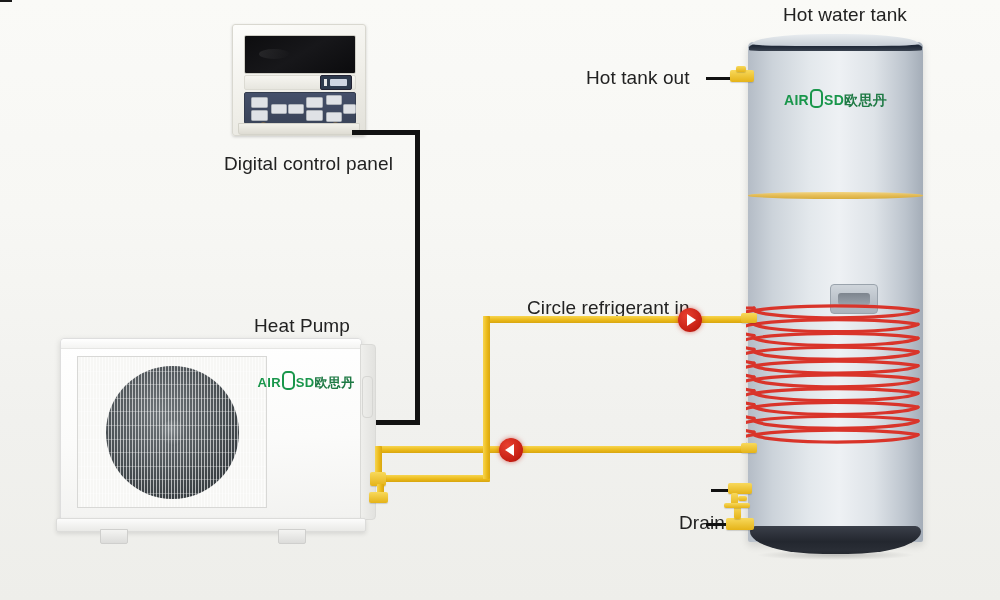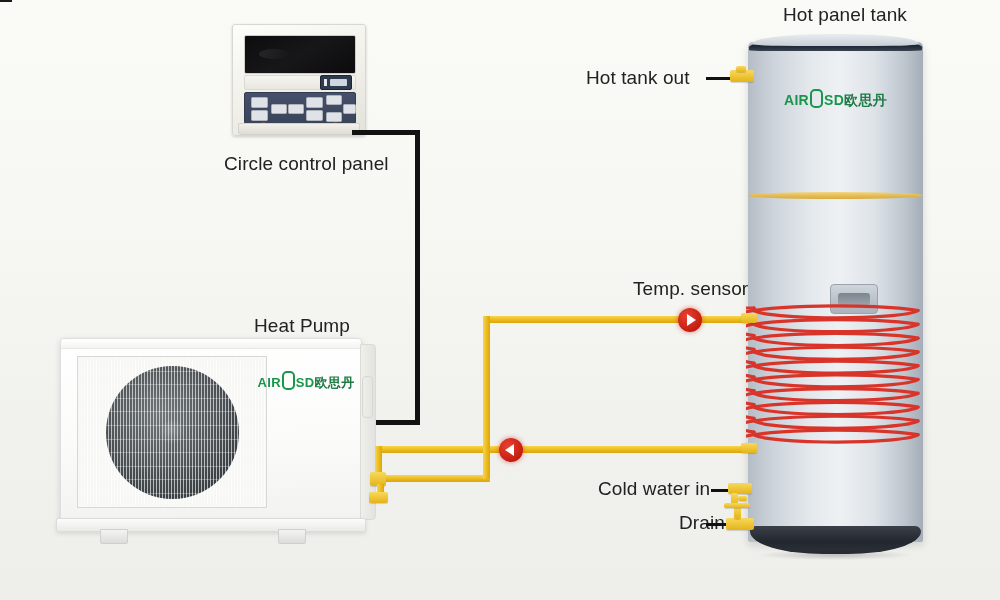--- a/index.html
+++ b/index.html
@@ -153,21 +153,21 @@
         <div class="key" style="left:81px;top:2px;width:14px;height:8px;"></div>
         <div class="key" style="left:81px;top:19px;width:14px;height:8px;"></div>
         <div class="key" style="left:98px;top:11px;width:11px;height:8px;"></div>
       </div>
       <div class="ctrl-screw" style="left:27px;top:97px;"></div>
       <div class="ctrl-screw" style="left:99px;top:97px;"></div>
     </div>
     <div class="ctrl-foot"></div>
   </div>
 
-  <div class="lbl" style="left:224px;top:153px;">Circle control panel</div>
+  <div class="lbl" style="left:224px;top:153px;">Digital control panel</div>
 
   <div class="cable" style="left:352px;top:130px;width:5px;height:4px;"></div>
   <div class="cable" style="left:352px;top:130px;width:68px;height:5px;"></div>
   <div class="cable" style="left:415px;top:130px;width:5px;height:295px;"></div>
   <div class="cable" style="left:355px;top:420px;width:65px;height:5px;"></div>
 
   <div class="lbl" style="left:254px;top:315px;">Heat Pump</div>
 
   <div id="hp">
     <div class="hp-case">
@@ -257,21 +257,21 @@
         </span>
       </div>
     </div>
     <div class="hp-side"></div>
     <div class="hp-vent"></div>
     <div class="hp-base"></div>
     <div class="hp-foot" style="left:40px;"></div>
     <div class="hp-foot" style="left:218px;"></div>
   </div>
 
-  <div class="lbl" style="left:783px;top:4px;">Hot panel tank</div>
+  <div class="lbl" style="left:783px;top:4px;">Hot water tank</div>
 
   <div id="tank">
     <div class="tank-body"></div>
     <div class="tank-caprim"></div>
     <div class="tank-captop"></div>
     <div class="tank-band"></div>
     <div class="tank-port">
         <i></i>
       </div>
     <div class="tank-logo">
@@ -308,40 +308,39 @@
         <path d="M 8 8 L 0 8"></path>
         <path d="M 8 146 L 0 146"></path>
       </g>
   </svg>
 
   <div class="leader" style="left:706px;top:77px;width:34px;"></div>
   <div class="fit" style="left:730px;top:70px;width:24px;height:12px;"></div>
   <div class="fit" style="left:736px;top:66px;width:10px;height:6px;"></div>
   <div class="lbl" style="left:586px;top:67px;">Hot tank out</div>
 
-  <div class="lbl" style="left:633px;top:278px;">Temp. sensor</div>
   <div class="leader-thin" style="left:763px;top:288px;width:12px;"></div>
 
+  <div class="lbl" style="left:527px;top:297px;">Circle refrigerant in</div>
   <div class="pipe pipe-h" style="left:483px;top:316px;width:270px;"></div>
   <div class="fit" style="left:741px;top:313px;width:16px;height:10px;"></div>
   <div class="arrowbadge arrow-right" style="left:678px;top:308px;"></div>
 
   <div class="pipe pipe-h" style="left:375px;top:446px;width:378px;"></div>
   <div class="fit" style="left:741px;top:443px;width:16px;height:10px;"></div>
   <div class="arrowbadge arrow-left" style="left:499px;top:438px;"></div>
 
   <div class="pipe pipe-v" style="left:483px;top:316px;height:134px;"></div>
   <div class="pipe pipe-h" style="left:375px;top:475px;width:115px;"></div>
   <div class="pipe pipe-v" style="left:483px;top:446px;height:33px;"></div>
   <div class="pipe pipe-v" style="left:375px;top:446px;height:33px;"></div>
   <div class="fit" style="left:370px;top:472px;width:16px;height:14px;"></div>
   <div class="pipe pipe-v" style="left:377px;top:484px;height:11px;"></div>
   <div class="fit" style="left:369px;top:492px;width:19px;height:11px;"></div>
 
-  <div class="lbl" style="left:598px;top:478px;">Cold water in</div>
   <div class="leader" style="left:711px;top:489px;width:22px;"></div>
   <div class="fit" style="left:728px;top:483px;width:24px;height:11px;"></div>
   <div class="fit" style="left:731px;top:493px;width:7px;height:13px;"></div>
   <div class="fit" style="left:738px;top:496px;width:9px;height:5px;"></div>
 
   <div class="lbl" style="left:652px;top:512px;margin-left:27px;">Drain</div>
   <div class="leader" style="left:706px;top:523px;width:26px;"></div>
   <div class="fit" style="left:726px;top:518px;width:28px;height:12px;"></div>
   <div class="fit" style="left:734px;top:506px;width:7px;height:13px;"></div>
   <div class="fit" style="left:724px;top:503px;width:26px;height:5px;"></div>

